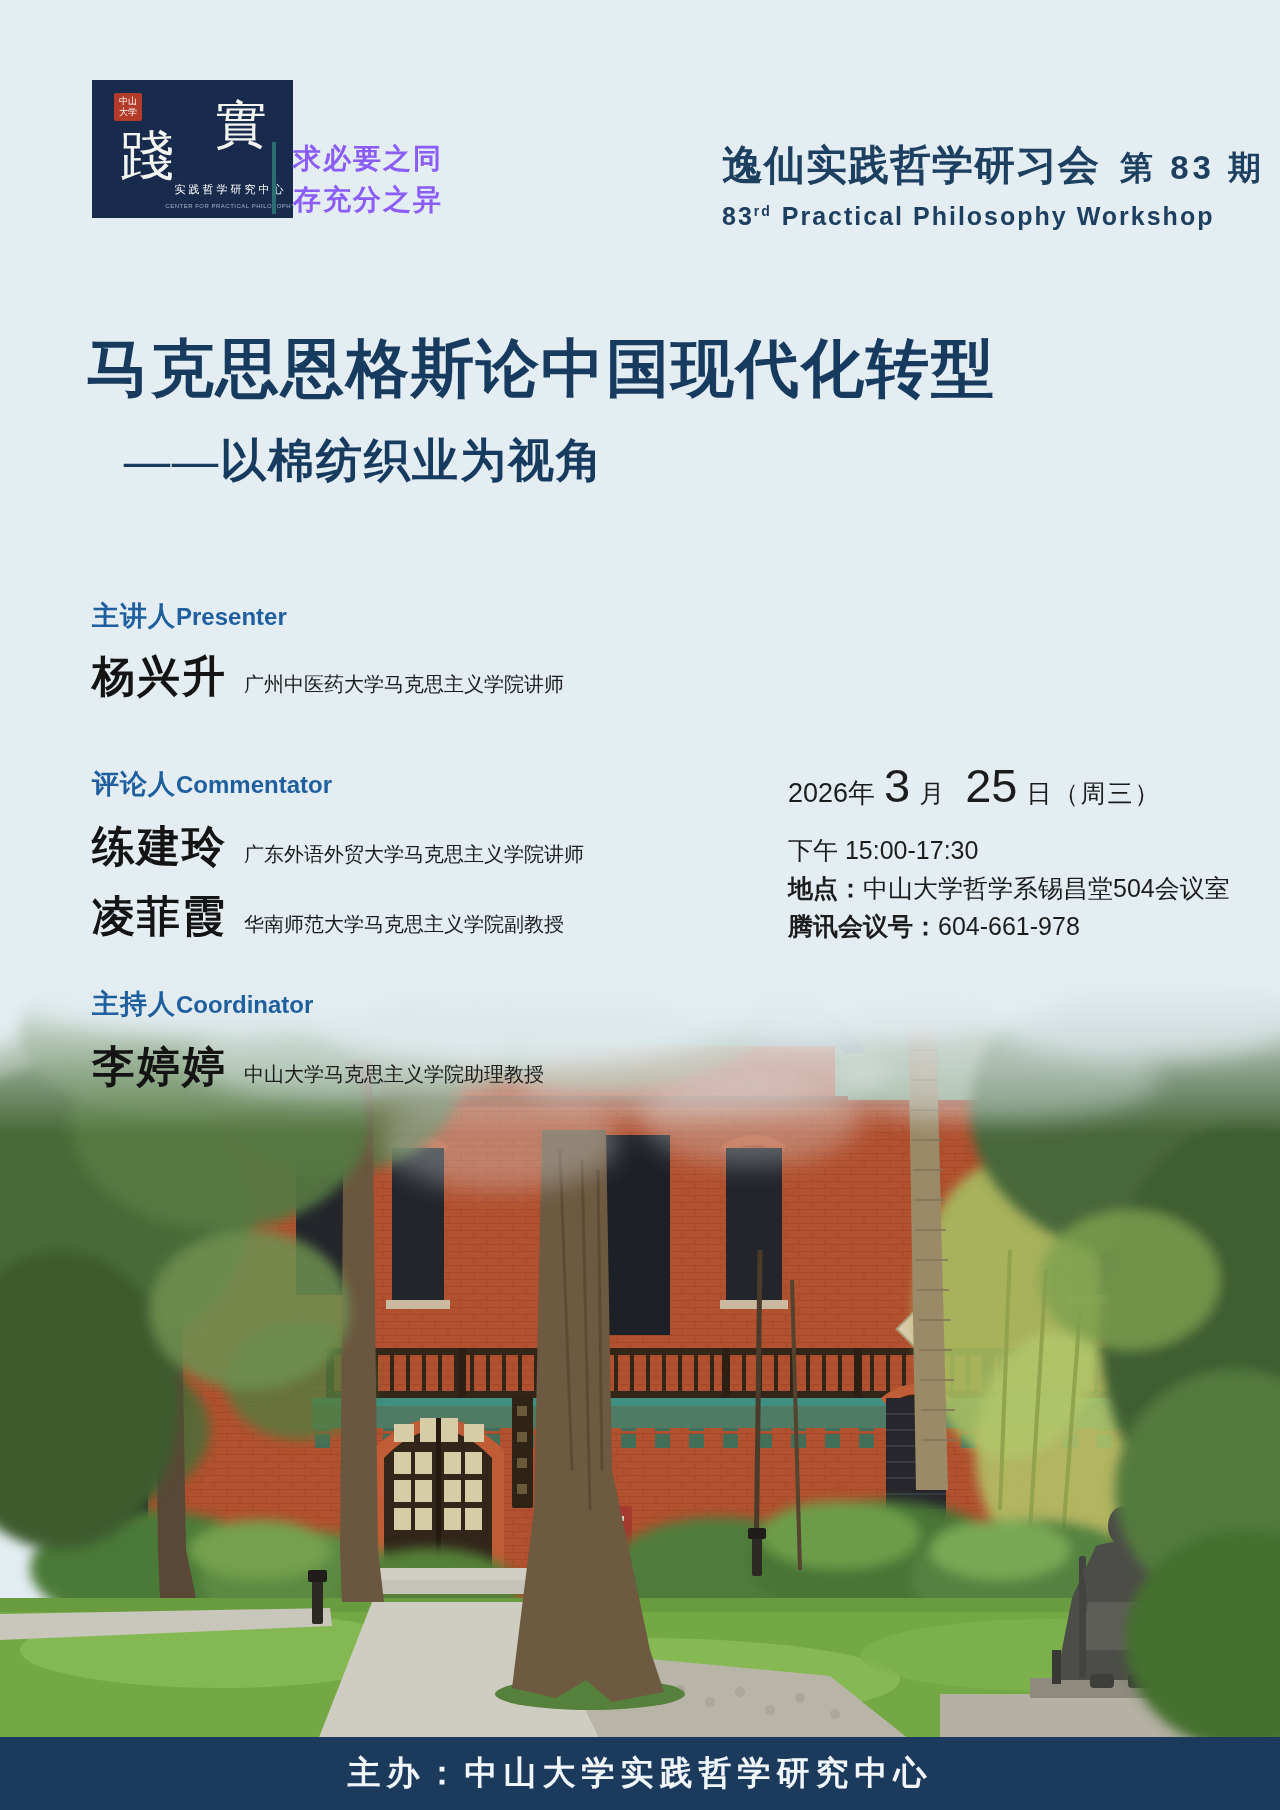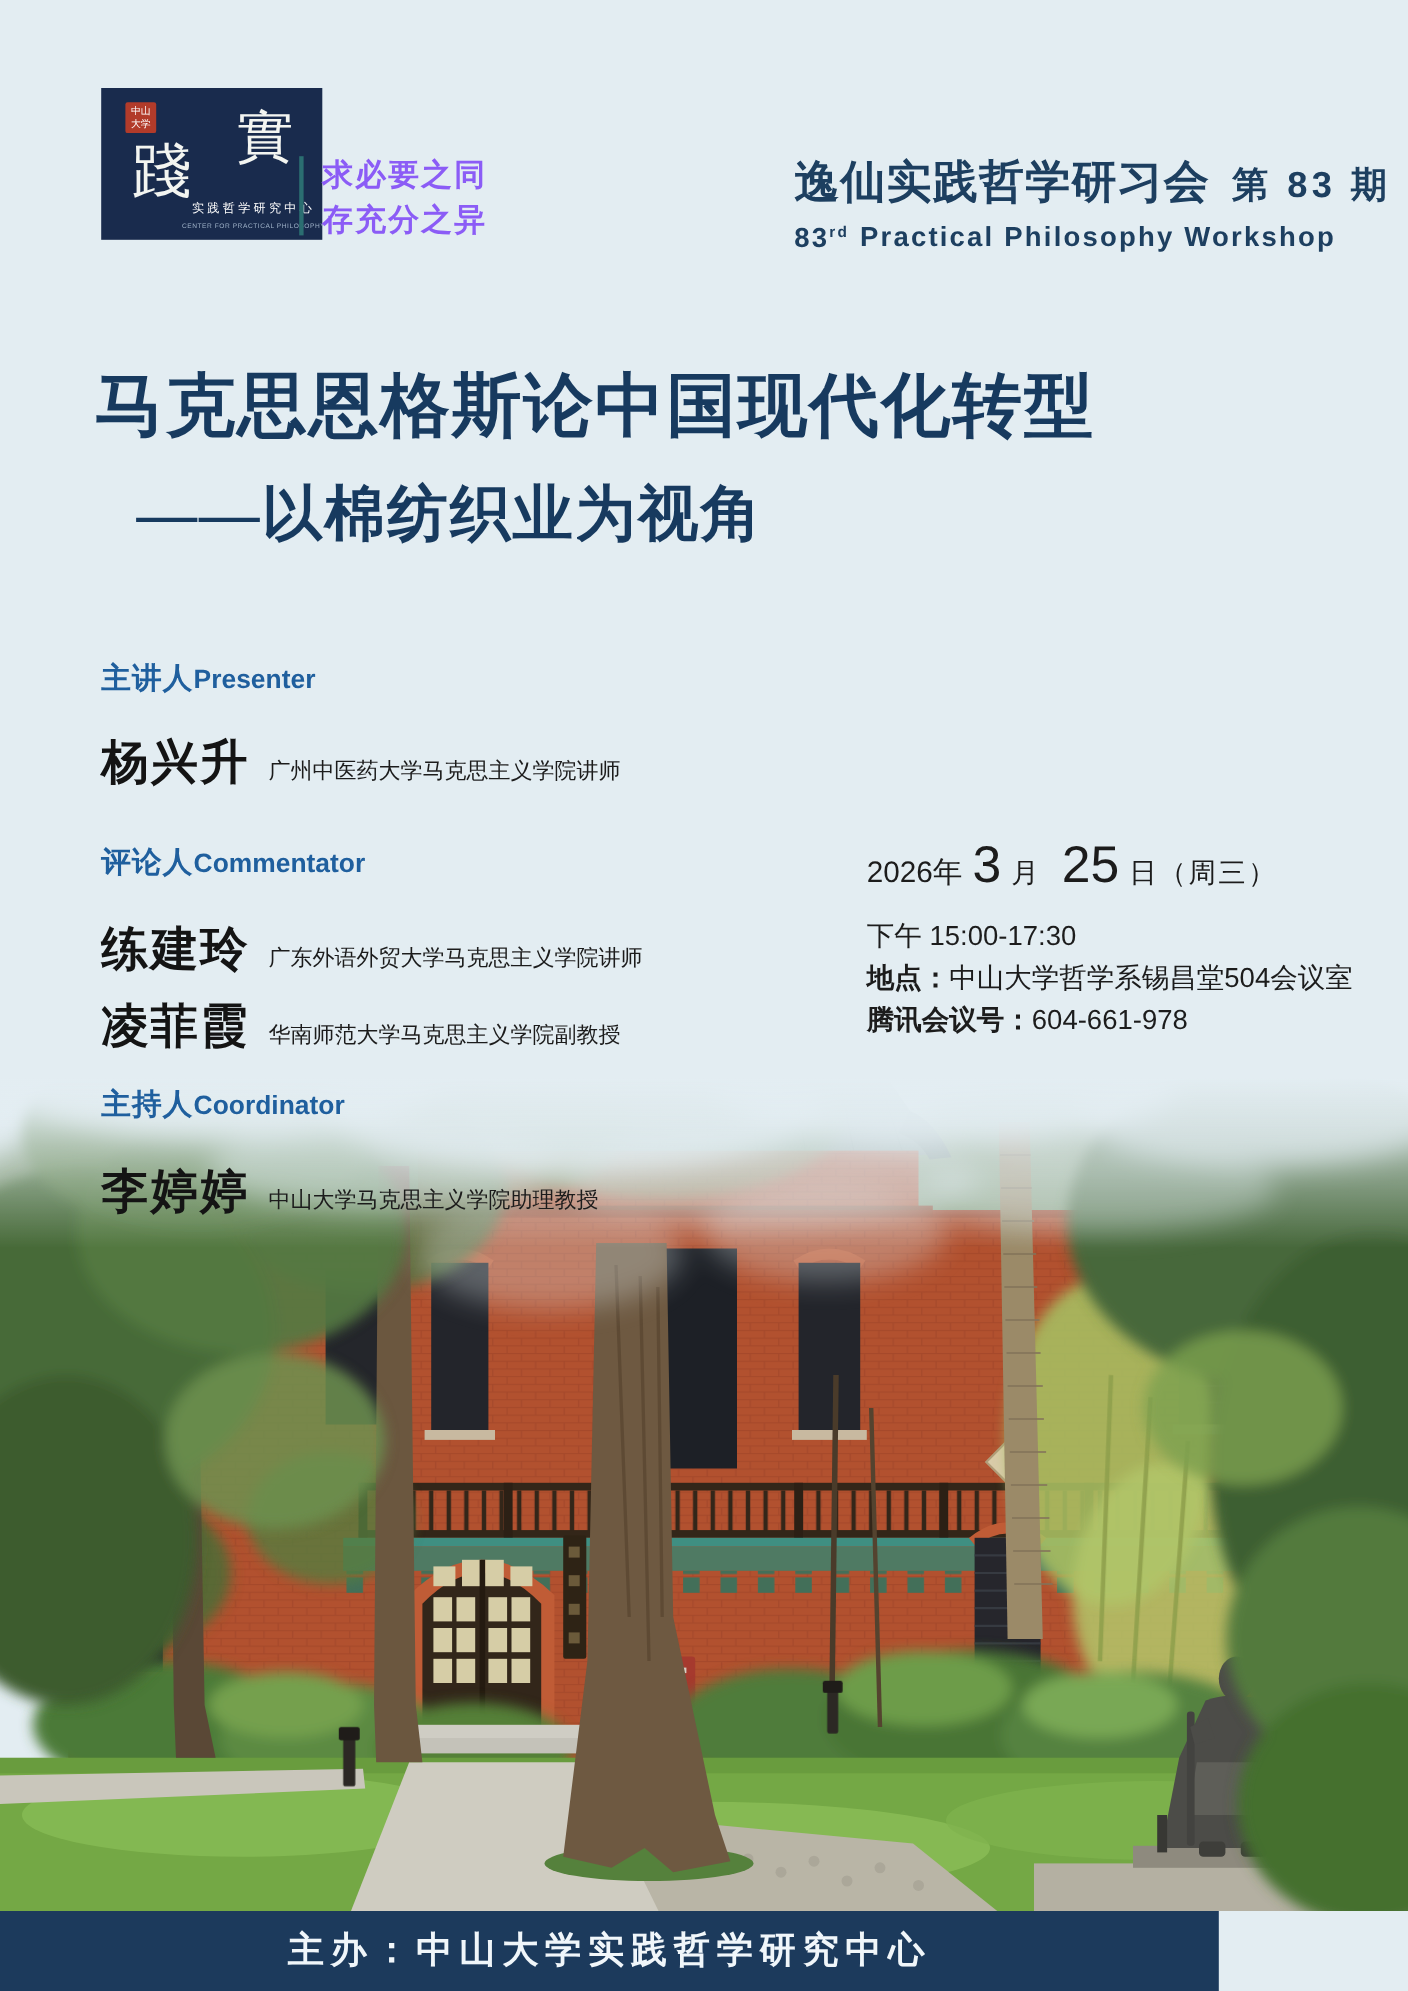--- a/index.html
+++ b/index.html
@@ -23,49 +23,49 @@
   .series-l1{display:flex;align-items:baseline;font-size:41px;font-weight:700;letter-spacing:1px;white-space:nowrap;}
   .series-issue{font-size:33px;margin-left:20px;letter-spacing:4px;font-weight:700;}
   .series-l2{margin-top:9px;font-size:25px;font-weight:700;letter-spacing:2px;white-space:nowrap;}
   .series-l2 sup{font-size:14px;}
   .series-rest{margin-left:10px;}
 
   
   .title-line{position:absolute;font-family:"Liberation Serif","DejaVu Serif",serif;font-weight:700;
               color:#173a5f;letter-spacing:2px;white-space:nowrap;}
   .title-l1{left:86px;top:326px;font-size:63px;}
-  .title-l2{left:124px;top:430px;font-size:55px;}
+  .title-l2{left:124px;top:430px;font-size:46px;}
 
   
   .sec-label{position:absolute;left:92px;display:flex;align-items:baseline;gap:0;color:#1f5f9e;}
   .sec-cn{font-size:27px;font-weight:700;letter-spacing:1px;}
   .sec-en{font-size:24px;font-weight:700;}
   .lab-presenter{top:598px;} .lab-commentator{top:766px;} .lab-coordinator{top:986px;}
 
   .person-row{position:absolute;left:92px;display:flex;align-items:baseline;white-space:nowrap;}
-  .person-name{width:152px;font-size:43px;font-weight:900;color:#141414;letter-spacing:2px;margin-top:16px;}
+  .person-name{width:152px;font-size:43px;font-weight:900;color:#141414;letter-spacing:2px;}
   .person-affil{font-size:20px;color:#1c1c1c;}
   .row-p1{top:648px;} .row-c1{top:818px;} .row-c2{top:888px;} .row-k1{top:1038px;}
 
   
   .event{position:absolute;left:788px;color:#1c1c1c;}
   .date-row{top:758px;display:flex;align-items:baseline;white-space:nowrap;}
   .d-year{font-size:27px;} .d-num{font-size:47px;margin:0 9px;} .d-unit{font-size:25px;margin-right:12px;}
   .d-suffix{font-size:25px;letter-spacing:2px;}
   .ev-line{white-space:nowrap;font-size:25px;}
   .ev-time{top:834px;} .ev-venue{top:872px;} .ev-meeting{top:910px;}
   .ev-label{font-weight:700;}
 
   
   .photo{position:absolute;left:0;top:950px;width:1280px;height:787px;}
   .photo-fade{position:absolute;left:0;top:950px;width:1280px;height:185px;
               background:linear-gradient(to bottom,#e3edf2 0%,#e3edf2 16%,rgba(227,237,242,0) 100%);}
 
   
-  .footer-banner{position:absolute;left:0;top:1737px;width:1108px;height:73px;background:#1c3a5c;
+  .footer-banner{position:absolute;left:0;top:1737px;width:1280px;height:73px;background:#1c3a5c;
                  display:flex;align-items:center;justify-content:center;}
   .footer-text{font-size:33px;letter-spacing:6px;font-weight:600;color:#f0f6fa;white-space:nowrap;}
 </style>
 </head>
 <body>
 
 <div class="poster">
 
   <div class="photo">
     <svg width="1280" height="787" viewBox="0 0 1280 787" xmlns="http://www.w3.org/2000/svg">

